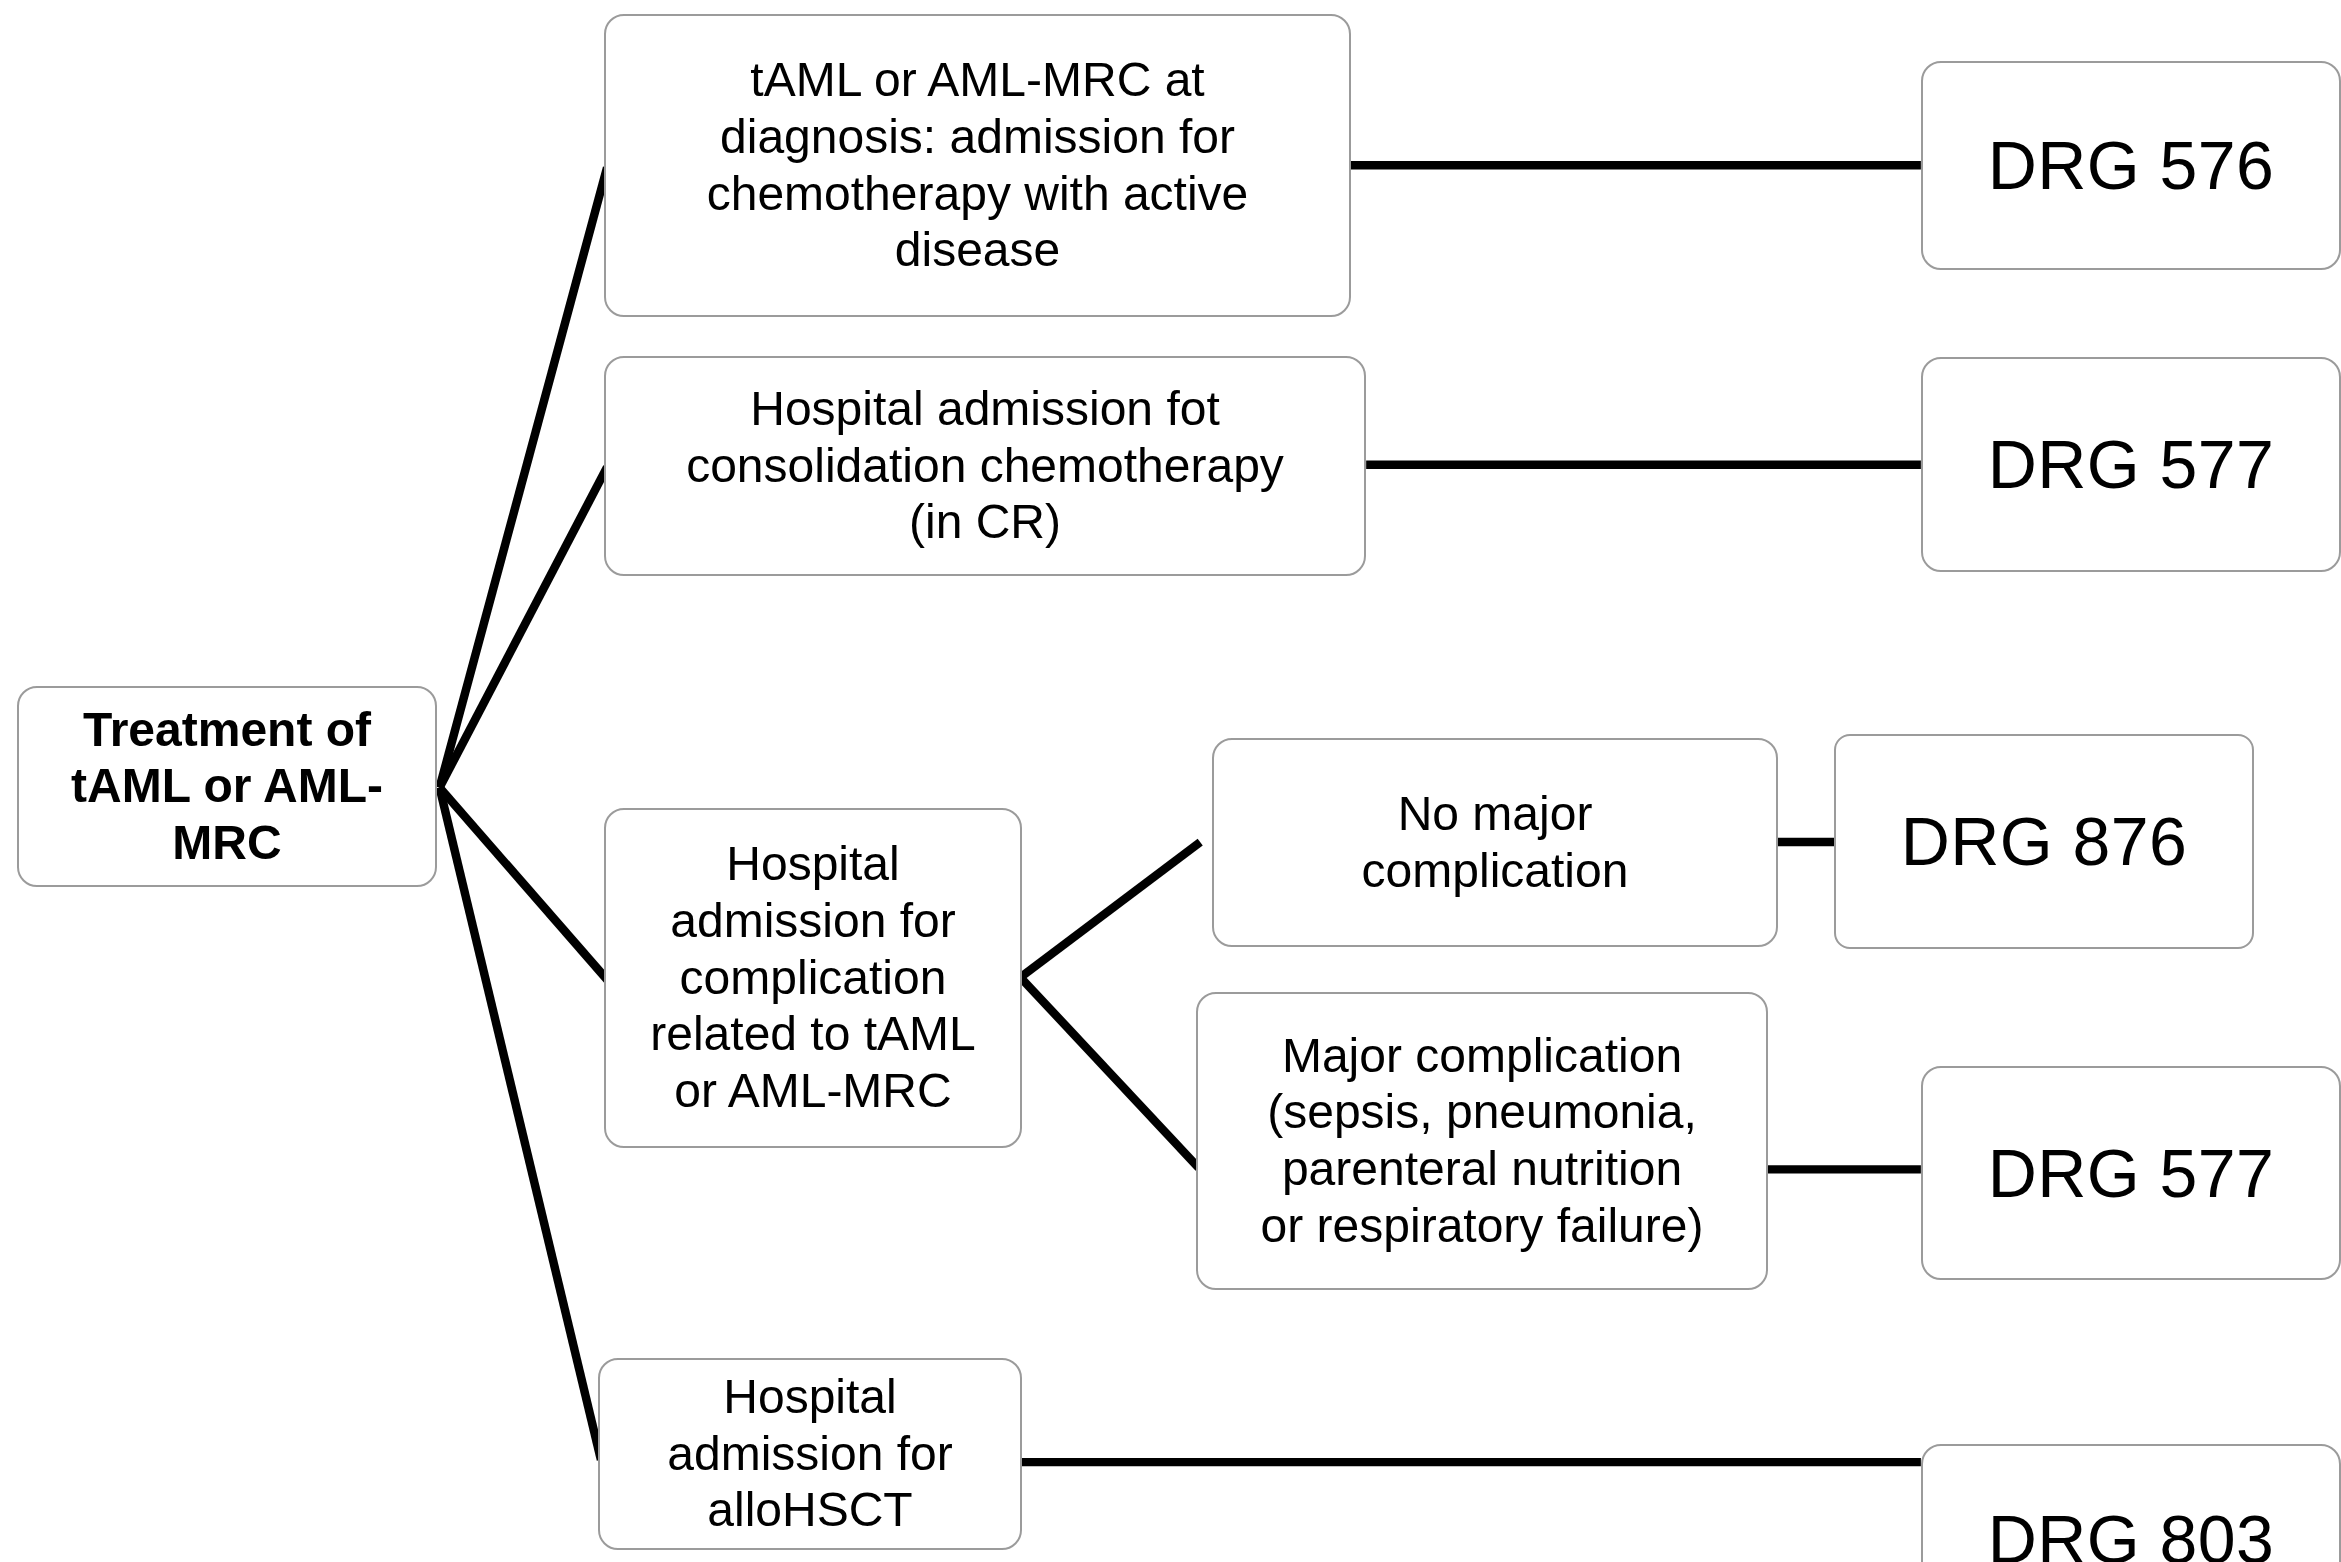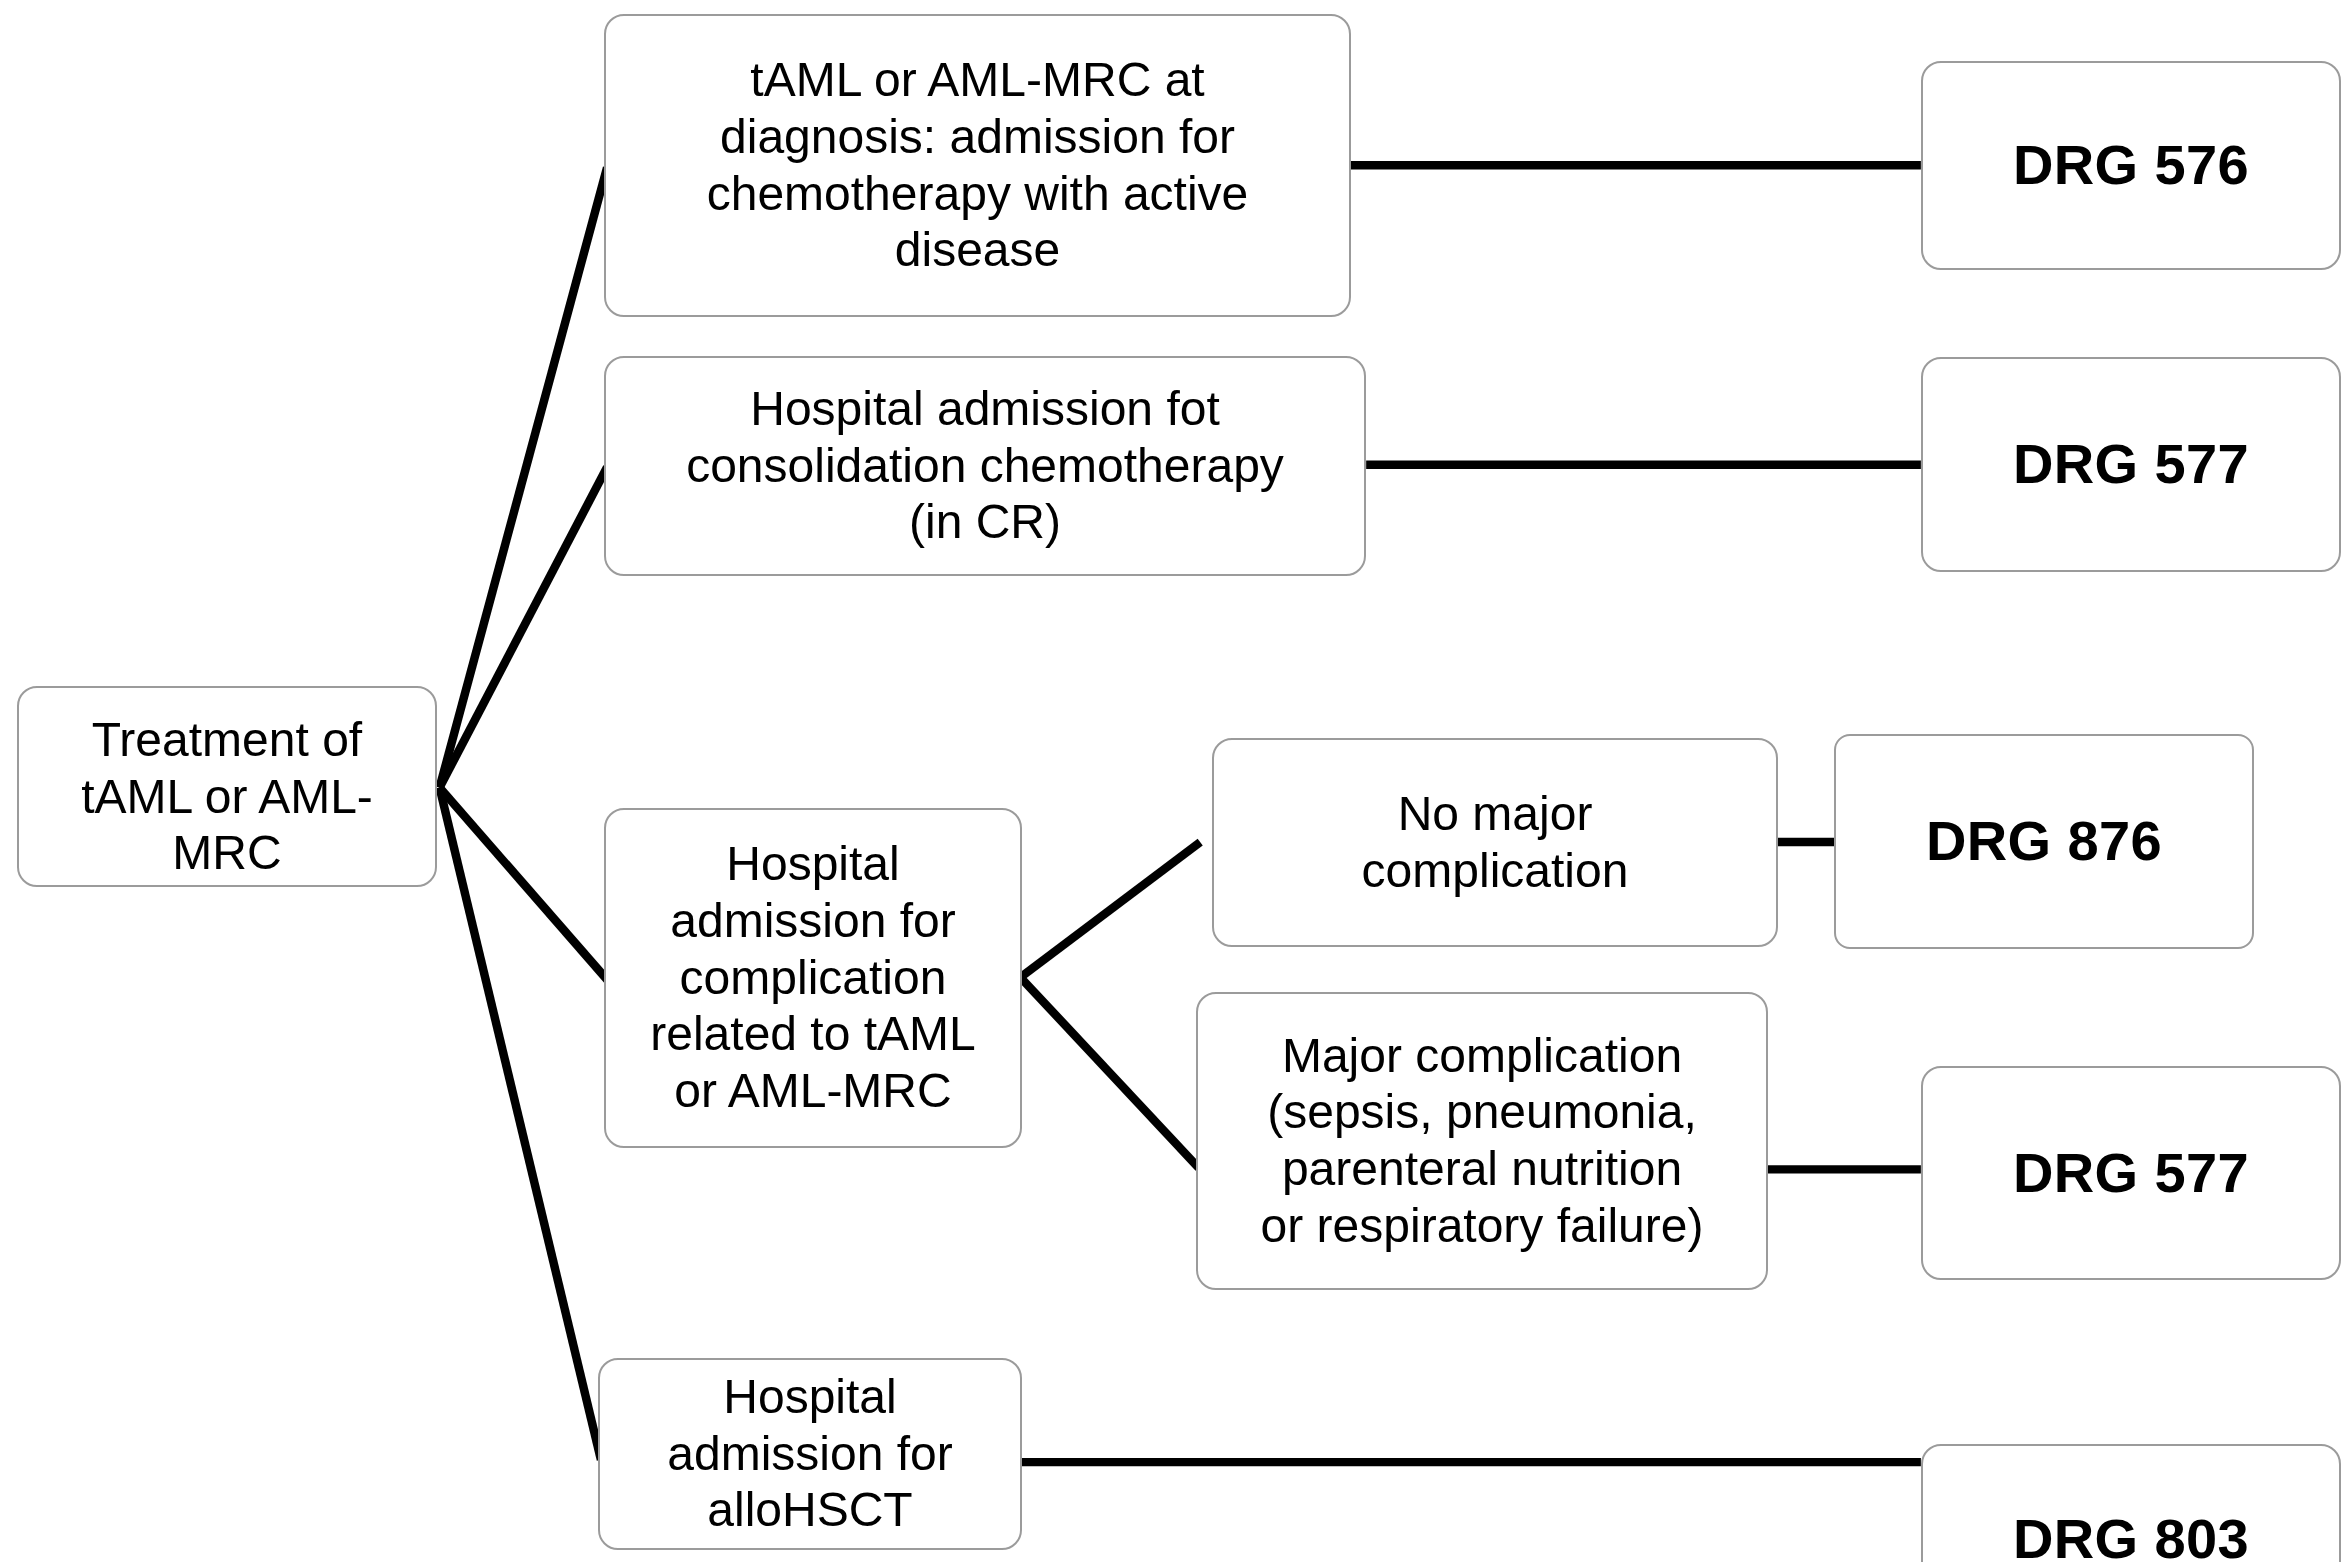--- a/index.html
+++ b/index.html
@@ -30,22 +30,22 @@
     color:#000000;
     line-height:1.18;
     padding:3.1px 10.8px;
   }
   .node .label{
     display:block;
     width:100%;
     white-space:pre-line;
   }
   .node-process{ font-size:48px; font-weight:400; }
-  .node-root{ font-size:48px; font-weight:400;align-items:flex-end; }
-  .node-drg{ font-size:56px; font-weight:700; letter-spacing:0.4px; }
+  .node-root{ font-size:48px; font-weight:700; }
+  .node-drg{ font-size:68px; font-weight:400; letter-spacing:0.4px; }
 </style>
 </head>
 <body>
 
 <div id="flowchart-root">
 
   <svg id="connector-layer" viewBox="0 0 3048 2033">
     <g id="edge-group" stroke="#000000" stroke-width="11" fill="none" stroke-linecap="butt">
         <polyline points="572,1025 790,218"></polyline>
         <polyline points="572,1025 790,608"></polyline>

